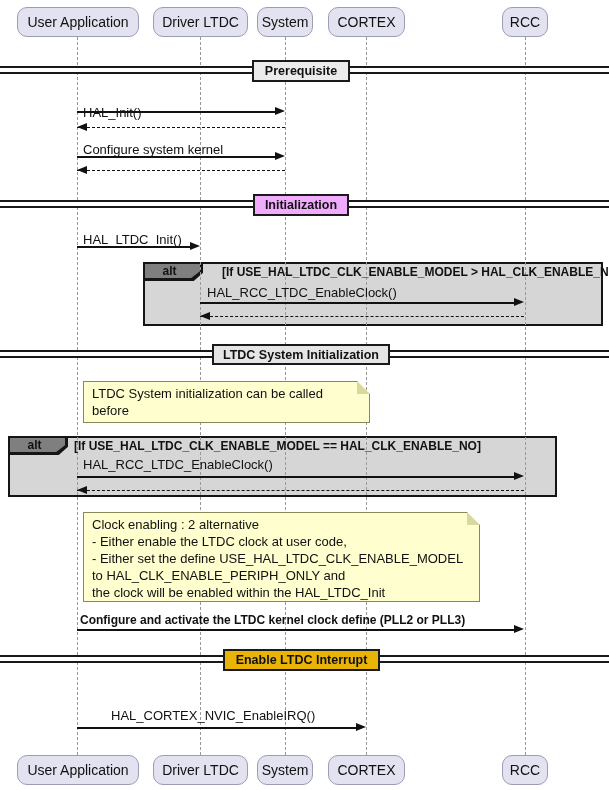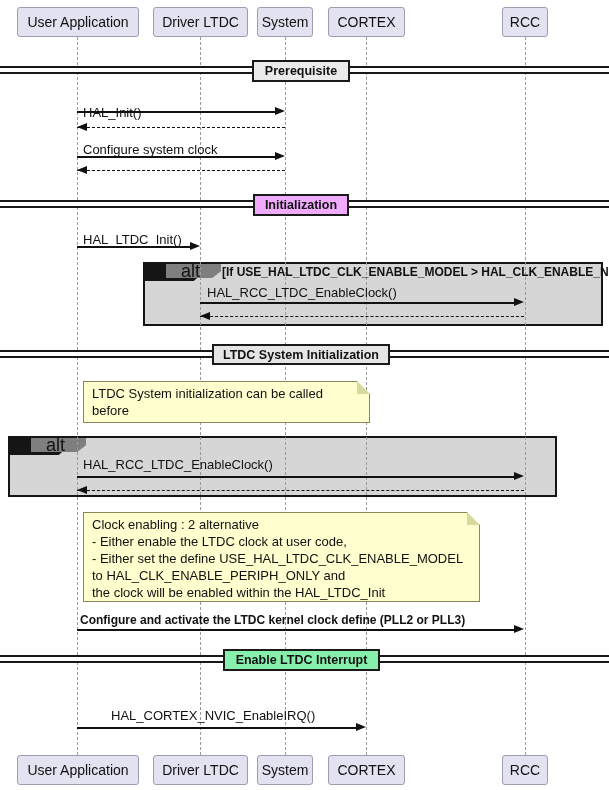--- a/index.html
+++ b/index.html
@@ -1,20 +1,20 @@
 <!DOCTYPE html>
 <html><head>
 <meta charset="utf-8">
 <style>
   html,body{margin:0;padding:0;background:#fff;}
   #canvas{position:relative;width:609px;height:790px;background:#fff;
     font-family:"Liberation Sans",sans-serif;color:#111;overflow:hidden;}
 
   .participant{position:absolute;height:30px;box-sizing:border-box;
-    border:1px solid #9C9CB4;border-radius:3px;display:flex;align-items:center;
+    border:1px solid #9C9CB4;border-radius:10px;display:flex;align-items:center;
     justify-content:center;font-size:14px;white-space:nowrap;}
 
   .lifeline{position:absolute;top:37px;height:718px;width:0;
     border-left:1px dashed #999;}
 
   .divider-strip{position:absolute;left:0;width:609px;height:8px;
     box-sizing:border-box;background:#fff;border-top:2px solid #181818;
     border-bottom:2px solid #181818;}
   .divider-label{position:absolute;box-sizing:border-box;border:2px solid #1a1a1a;
     display:flex;align-items:center;justify-content:center;font-weight:bold;
@@ -26,22 +26,22 @@
   .msg-line.dashed{height:0;background:none;border-top:1px dashed #111;}
   .head-r{position:absolute;width:0;height:0;border-top:4.5px solid transparent;
     border-bottom:4.5px solid transparent;border-left:10px solid #111;}
   .head-l{position:absolute;width:0;height:0;border-top:4.5px solid transparent;
     border-bottom:4.5px solid transparent;border-right:10px solid #111;}
 
   .fragment{position:absolute;box-sizing:border-box;border:2px solid #151515;}
   .pent-outer{position:absolute;top:0;left:0;background:#151515;
     clip-path:polygon(0 0,100% 0,100% 52%,84% 100%,0 100%);}
   .pent-inner{position:absolute;top:0;left:0;display:flex;align-items:center;
-    font-weight:normal;font-size:18px;clip-path:polygon(0 0,100% 0,100% 52%,84% 100%,0 100%);
-    justify-content:center;padding-right:6px;box-sizing:border-box;margin-left:21px;}
+    font-weight:bold;font-size:12px;clip-path:polygon(0 0,100% 0,100% 52%,84% 100%,0 100%);
+    justify-content:center;padding-right:6px;box-sizing:border-box;}
   .frag-cond{position:absolute;font-weight:bold;font-size:12px;white-space:nowrap;}
 
   .note{position:absolute;box-sizing:border-box;border:1px solid #88885A;
     clip-path:polygon(0 0,calc(100% - 13px) 0,100% 13px,100% 100%,0 100%);
     font-size:13px;line-height:1.3;padding:4px 8px;white-space:pre-line;}
   .note-fold{position:absolute;width:13px;height:13px;background:#D9D99E;
     clip-path:polygon(0 0,100% 100%,0 100%);}
 </style>
 </head>
 <body>
@@ -59,52 +59,53 @@
   </div>
 
 
   <div class="lifeline" style="left:76.5px;"></div>
   <div class="lifeline" style="left:199.5px;"></div>
   <div class="lifeline" style="left:284.5px;"></div>
   <div class="lifeline" style="left:365.5px;"></div>
   <div class="lifeline" style="left:524.5px;"></div>
 
   <div class="frag-cond" style="left:222px;top:265px;">[If USE_HAL_LTDC_CLK_ENABLE_MODEL &gt; HAL_CLK_ENABLE_NO]</div>
+  <div class="frag-cond" style="left:74px;top:439px;">[If USE_HAL_LTDC_CLK_ENABLE_MODEL == HAL_CLK_ENABLE_NO]</div>
 
   <div class="divider-strip" style="top:66px;"></div>
   <div class="divider-label" style="left: 252px; top: 60px; width: 98px; height: 22px; background-color: rgb(235, 235, 235);">Prerequisite</div>
 
   <div class="divider-strip" style="top:200px;"></div>
   <div class="divider-label" style="left: 253px; top: 194px; width: 96px; height: 22px; background-color: #f0abfc;">Initialization</div>
 
   <div class="divider-strip" style="top:350px;"></div>
   <div class="divider-label" style="left: 212px; top: 344px; width: 178px; height: 21px; background-color: #e5e5e5;">LTDC System Initialization</div>
 
   <div class="divider-strip" style="top:655px;"></div>
-  <div class="divider-label" style="left: 223px; top: 649px; width: 157px; height: 22px; background-color: #86efac;">Enable LTDC Interrupt</div>
+  <div class="divider-label" style="left: 223px; top: 649px; width: 157px; height: 22px; background-color: #eab308;">Enable LTDC Interrupt</div>
 
   <div class="note" style="left: 83px; top: 381px; width: 287px; height: 42px; background-color: rgb(254, 254, 206);">LTDC System initialization can be called before
 LTDC HAL initialization</div>
   <div class="note-fold" style="left:357px;top:381px;"></div>
 
   <div class="note" style="left: 83px; top: 512px; width: 397px; height: 90px; background-color: rgb(254, 254, 206);">Clock enabling : 2 alternative
 - Either enable the LTDC clock at user code,
 - Either set the define USE_HAL_LTDC_CLK_ENABLE_MODEL
 to  HAL_CLK_ENABLE_PERIPH_ONLY and
 the clock will be enabled within the HAL_LTDC_Init</div>
   <div class="note-fold" style="left:467px;top:512px;"></div>
 
   <div class="msg-label" style="left:83px;top:97px;margin-top:8px;">HAL_Init()</div>
   <div class="msg-line" style="left:77px;top:111px;width:198px;"></div>
   <div class="head-r" style="left:275px;top:107px;"></div>
 
   <div class="msg-line dashed" style="left:77px;top:127px;width:208px;"></div>
   <div class="head-l" style="left:77px;top:123px;"></div>
 
-  <div class="msg-label" style="left:83px;top:142px;">Configure system clock</div>
+  <div class="msg-label" style="left:83px;top:142px;">Configure system kernel</div>
   <div class="msg-line" style="left:77px;top:156px;width:198px;"></div>
   <div class="head-r" style="left:275px;top:152px;"></div>
 
   <div class="msg-line dashed" style="left:77px;top:170px;width:208px;"></div>
   <div class="head-l" style="left:77px;top:166px;"></div>
 
   <div class="msg-label" style="left:83px;top:232px;">HAL_LTDC_Init()</div>
   <div class="msg-line" style="left:77px;top:246px;width:113px;"></div>
   <div class="head-r" style="left:190px;top:242px;"></div>
 

